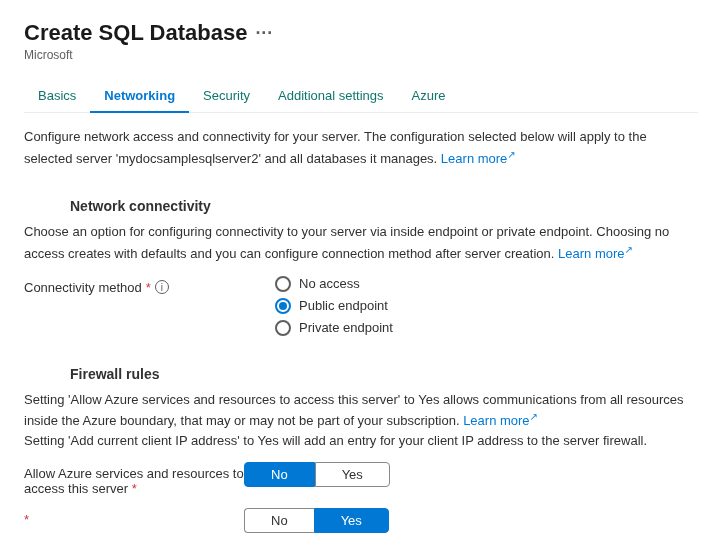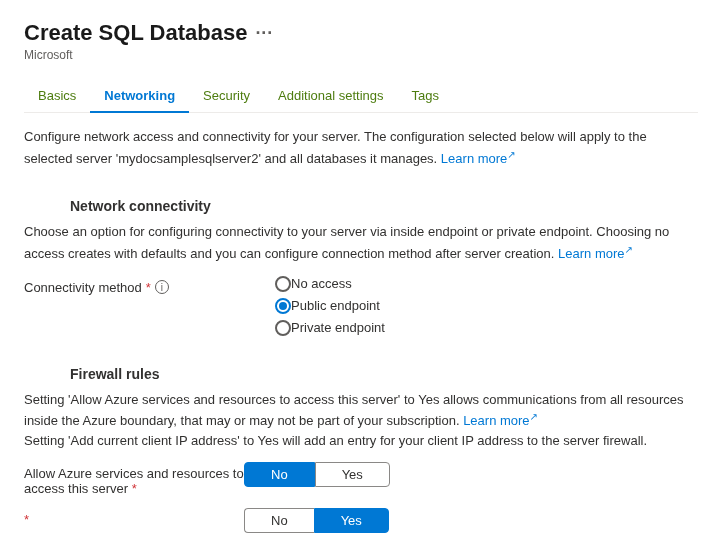--- a/index.html
+++ b/index.html
@@ -32,21 +32,21 @@
     }
     .tabs {
       display: flex;
       gap: 0;
       margin-top: 18px;
       border-bottom: 1px solid #edebe9;
     }
     .tab {
       padding: 8px 14px;
       font-size: 13px;
-      color: #4d7c0f;
+      color: #0f766e;
       cursor: pointer;
       border-bottom: 2px solid transparent;
       margin-bottom: -1px;
       white-space: nowrap;
     }
     .tab.active {
       color: #0078d4;
       border-bottom: 2px solid #0078d4;
       font-weight: 600;
     }
@@ -109,20 +109,21 @@
       cursor: pointer;
     }
     .radio-group {
       display: flex;
       flex-direction: column;
       gap: 6px;
     }
     .radio-item {
       display: flex;
       align-items: center;
+      gap: 8px;
       cursor: pointer;
       font-size: 13px;
       padding-left: 31px;
     }
     .radio-circle {
       width: 16px;
       height: 16px;
       border-radius: 50%;
       border: 2px solid #605e5c;
       display: flex;
@@ -185,21 +186,21 @@
     <span class="ellipsis">···</span>
   </div>
   <div class="subtitle">Microsoft</div>
 </div>
 
 <div class="tabs">
   <div class="tab">Basics</div>
   <div class="tab active">Networking</div>
   <div class="tab">Security</div>
   <div class="tab">Additional settings</div>
-  <div class="tab">Tags</div>
+  <div class="tab">Azure</div>
 </div>
 
 <div class="section-desc">
   <span>Configure network access and connectivity for your server. The configuration selected below will apply to the selected server 'mydocsamplesqlserver2' and all databases it manages.</span>
   <a class="link">
     <span>Learn more</span><span class="link-icon">↗</span>
   </a>
 </div>
 
 <div class="section-heading">Network connectivity</div>

